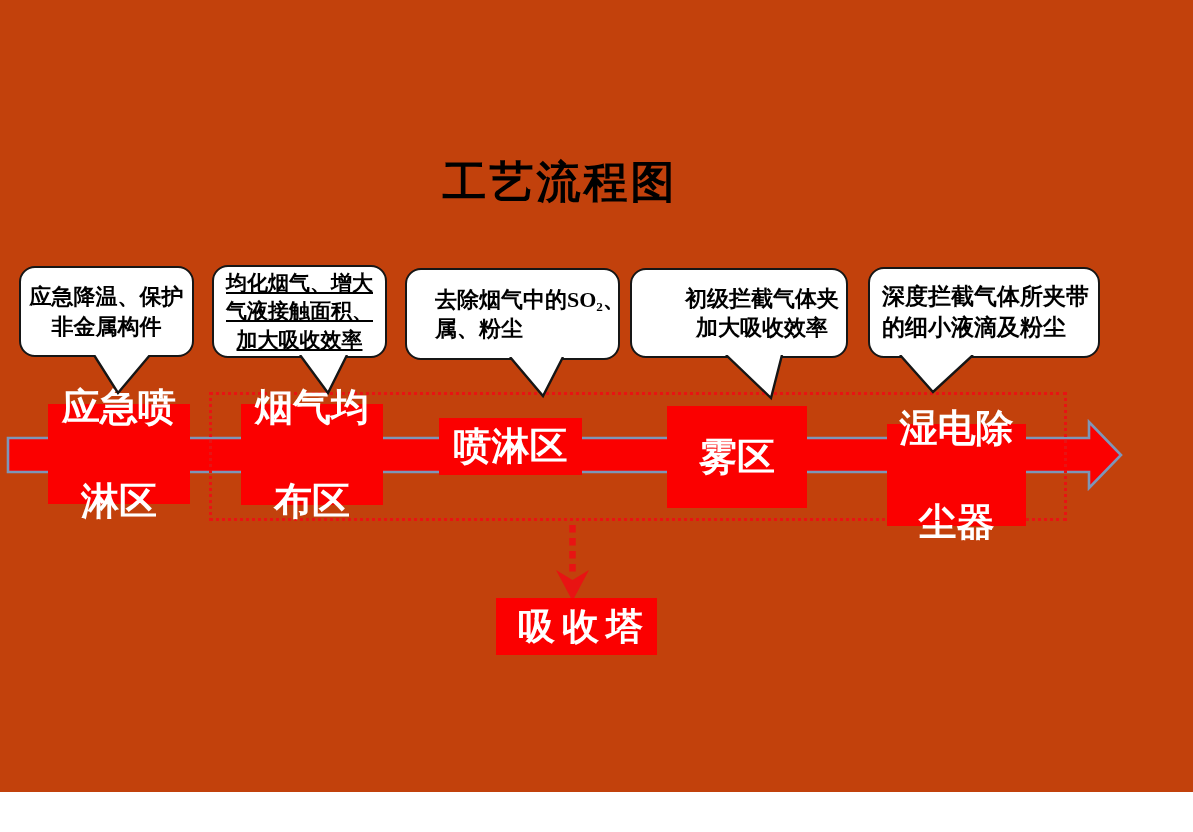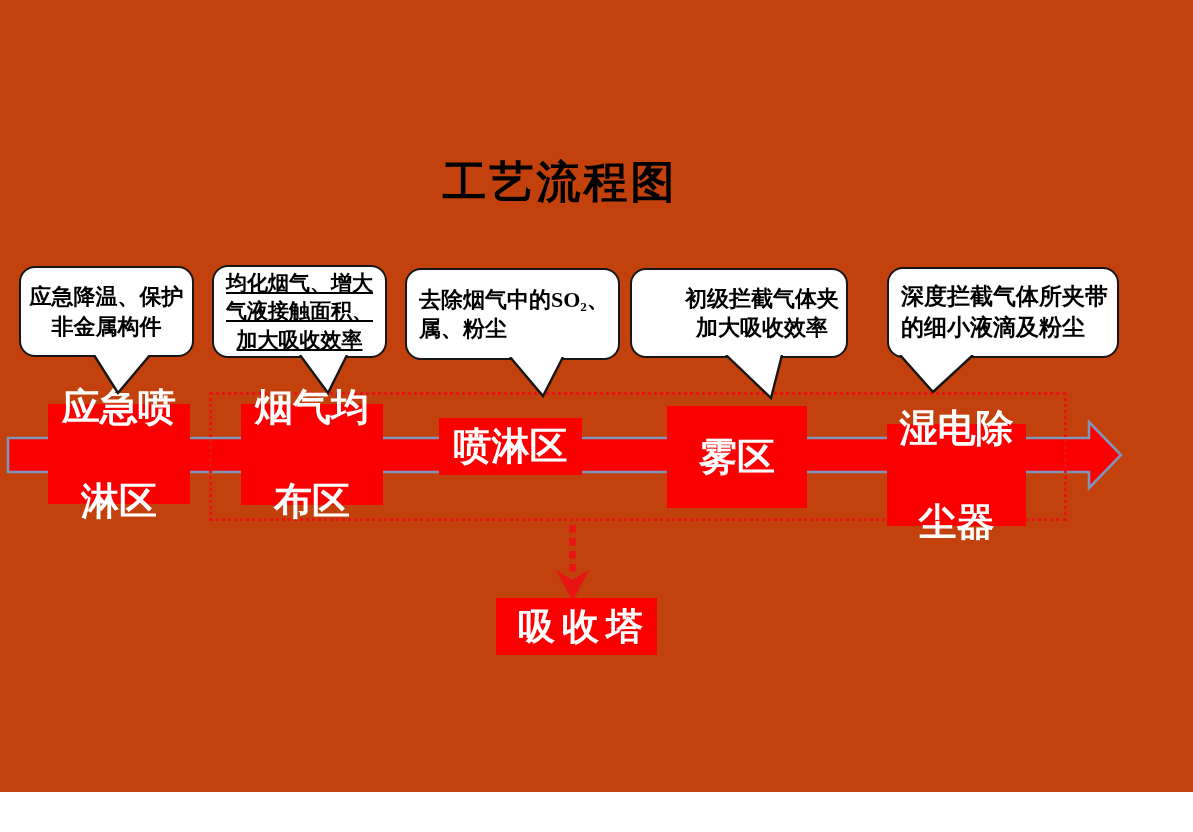--- a/index.html
+++ b/index.html
@@ -14,23 +14,23 @@
   
   .bubble{
     position:absolute;box-sizing:border-box;background:#fff;
     border:2.5px solid #161616;border-radius:16px;z-index:4;
     display:flex;flex-direction:column;justify-content:center;align-items:center;
     font-weight:bold;line-height:1.34;text-align:center;
   }
   .bubble .line{display:block;white-space:nowrap;}
   .b1{left:12px;top:266px;width:175px;height:91px;font-size:22px;margin-left:7px;}
   .b2{left:212px;top:265px;width:175px;height:93px;font-size:21px;text-decoration:underline;}
-  .b3{left:405px;top:268px;width:215px;height:92px;font-size:22px;align-items:flex-start;padding-left:12px;text-align:left;}
+  .b3{left:405px;top:268px;width:215px;height:92px;font-size:22px;align-items:flex-start;padding-left:28px;text-align:left;}
   .b4{left:630px;top:268px;width:218px;height:90px;font-size:22px;padding-left:46px;}
-  .b5{left:868px;top:267px;width:232px;height:91px;font-size:23px;align-items:flex-start;padding-left:12px;text-align:left;margin-left:19px;}
+  .b5{left:868px;top:267px;width:232px;height:91px;font-size:23px;align-items:flex-start;padding-left:12px;text-align:left;}
   .tail{position:absolute;z-index:5;}
   .tail path{fill:#ffffff;stroke:#161616;stroke-width:2.4px;}
   .t1{left:88px;top:355px;}
   .t2{left:292px;top:355px;}
   .t3{left:505px;top:357px;}
   .t4{left:718px;top:355px;}
   .t5{left:893px;top:355px;}
   
   .arrow-svg{position:absolute;left:0;top:415px;z-index:1;}
   .arrow-svg polygon{fill:var(--stage_red,#fb0000);stroke:var(--arrow_outline,#7e96b8);stroke-width:2.6;stroke-linejoin:miter;}

